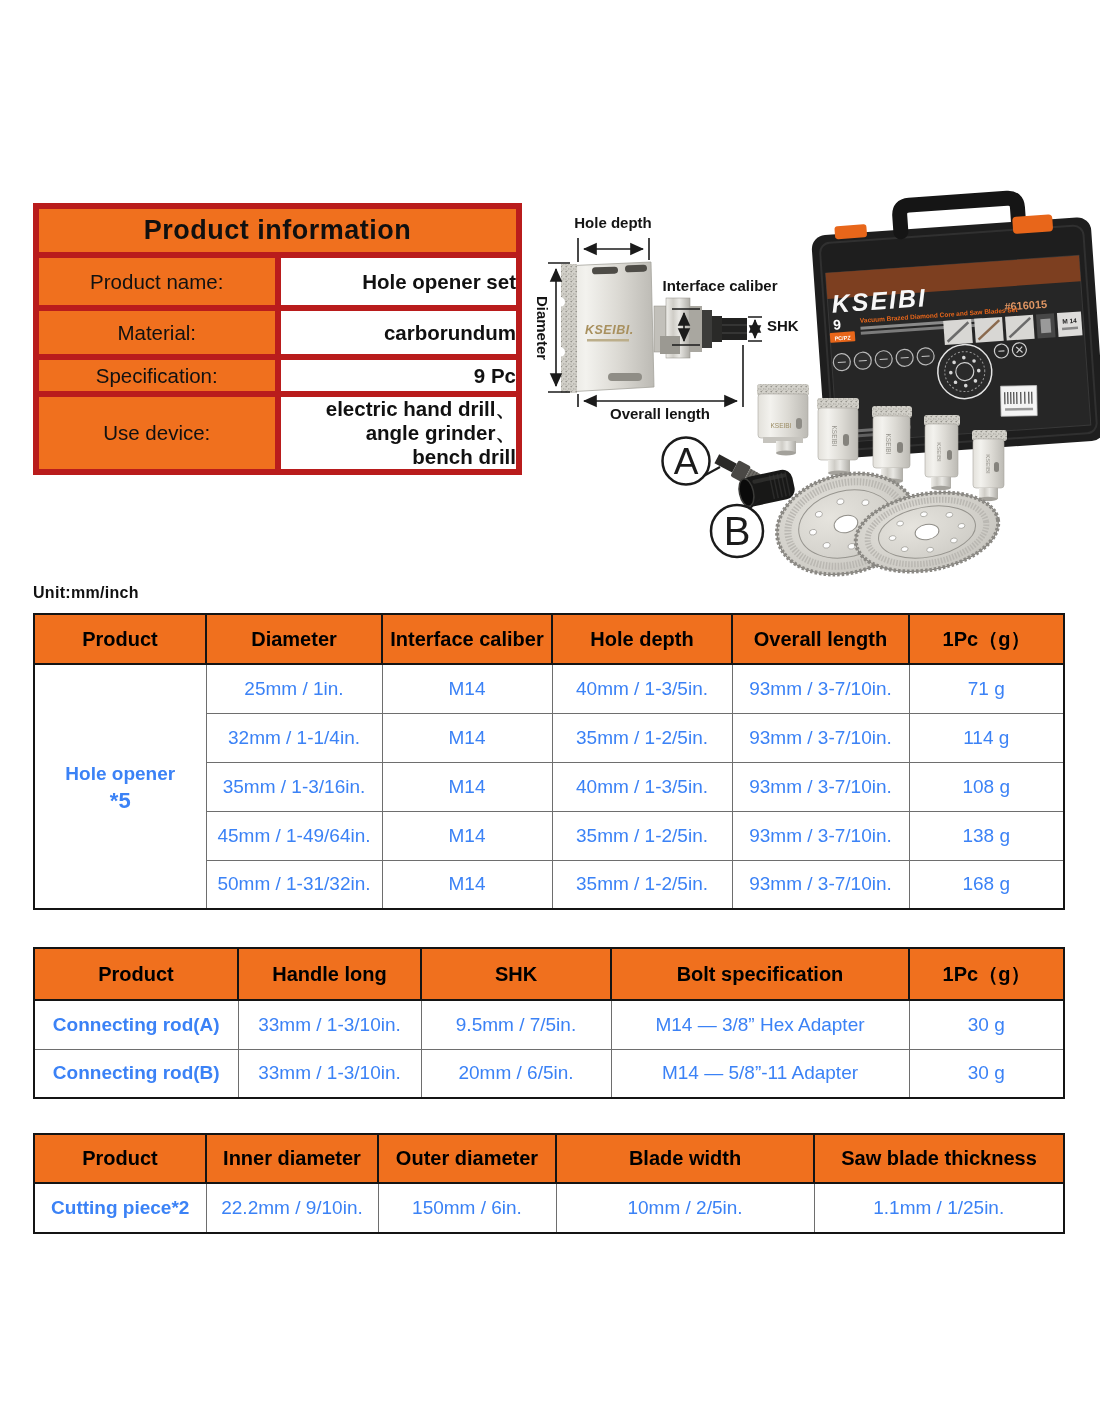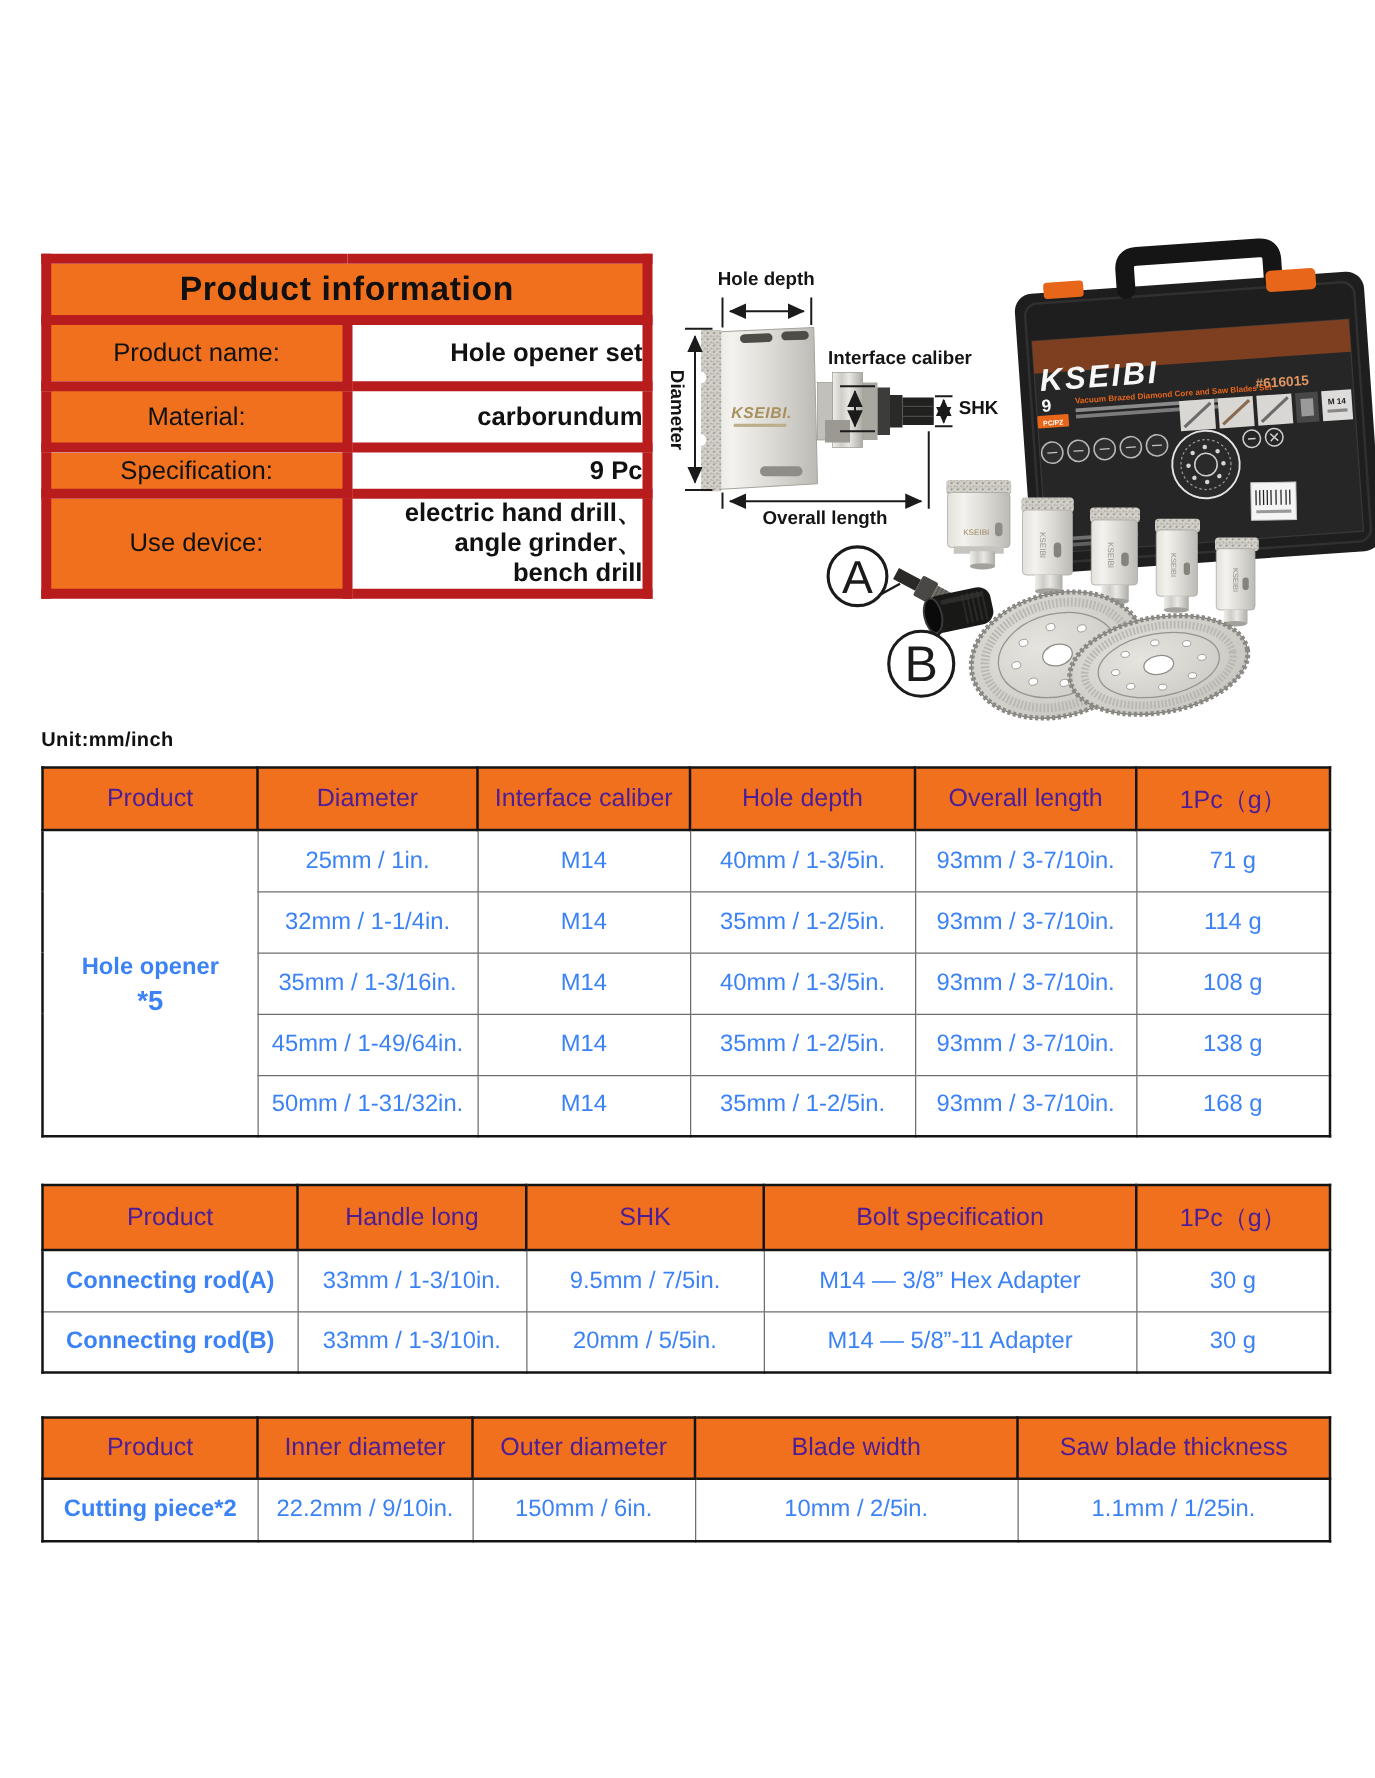--- a/index.html
+++ b/index.html
@@ -2,28 +2,28 @@
 <html><head>
 <meta charset="utf-8">
 <style>
   *{margin:0;padding:0;box-sizing:border-box}
   html,body{width:1100px;height:1422px}
   body{background:#fff;font-family:"Liberation Sans","DejaVu Sans",sans-serif;color:#111;position:relative}
   .canvas{position:absolute;left:0;top:0;width:1100px;height:1422px;background:#fff;overflow:hidden}
   table{border-collapse:collapse;table-layout:fixed;position:absolute;background:#fff}
   
   .info-table{left:33px;top:203px;width:489px;border:3px solid #141414}
-  .info-table th,.info-table td{border:8px solid #b91c1c;vertical-align:middle;overflow:hidden}
+  .info-table th,.info-table td{border:6px solid #b91c1c;vertical-align:middle;overflow:hidden}
   .orange-bg{background:#F0701E}
   .info-title{height:49px;font-size:27px;font-weight:bold;text-align:center;letter-spacing:.5px;color:#101010}
   .info-label{width:174px;font-size:20.5px;font-weight:normal;text-align:center}
   .info-value{font-size:20.5px;font-weight:bold;text-align:right;padding-left:26px;background:#fff;line-height:24px}
   
   .spec-table{border:2.5px solid #141414}
-  .spec-table th{background:#F0701E;border:2px solid #141414;font-size:20px;font-weight:normal;text-align:center;vertical-align:middle;color:#4c1d95}
+  .spec-table th{background:#F0701E;border:2px solid #141414;font-size:20px;font-weight:bold;text-align:center;vertical-align:middle;color:#000000}
   .spec-table td{border:1px solid #6e6e6e;font-size:19px;text-align:center;vertical-align:middle;color:#3b82f6}
   .t1{left:33px;top:613px;width:1030px}
   .t1 thead tr{height:50px}
   .t1 tbody tr{height:49px}
   .t2{left:33px;top:947px;width:1030px}
   .t2 thead tr{height:52px}
   .t2 tbody tr{height:49px}
   .t3{left:33px;top:1133px;width:1030px}
   .t3 thead tr{height:49px}
   .t3 tbody tr{height:50px}
@@ -401,21 +401,21 @@
       <tr>
         <td class="rowlabel">Connecting rod(A)</td>
         <td>33mm / 1-3/10in.</td>
         <td>9.5mm / 7/5in.</td>
         <td>M14 — 3/8” Hex Adapter</td>
         <td>30 g</td>
       </tr>
       <tr>
         <td class="rowlabel">Connecting rod(B)</td>
         <td>33mm / 1-3/10in.</td>
-        <td>20mm / 5/5in.</td>
+        <td>20mm / 6/5in.</td>
         <td>M14 — 5/8”-11 Adapter</td>
         <td>30 g</td>
       </tr>
     </tbody>
   </table>
 
   <table class="spec-table t3">
     <colgroup>
         <col style="width:172px">
         <col style="width:172px">

